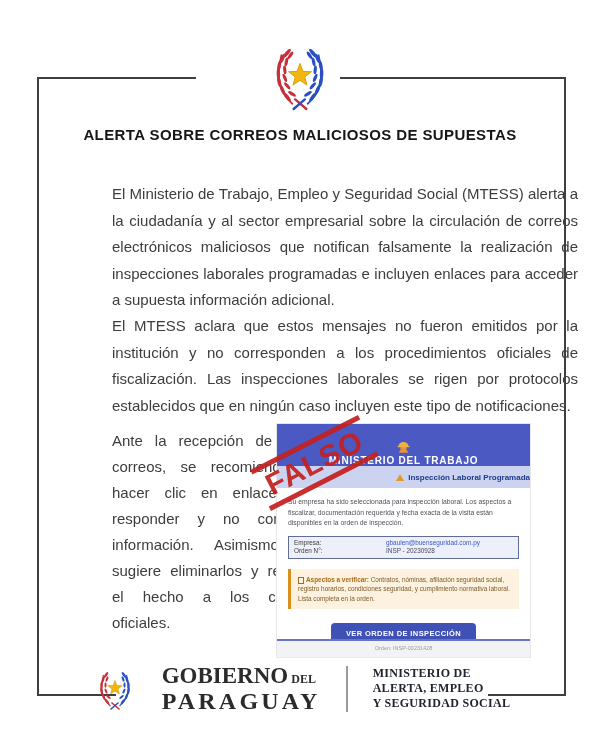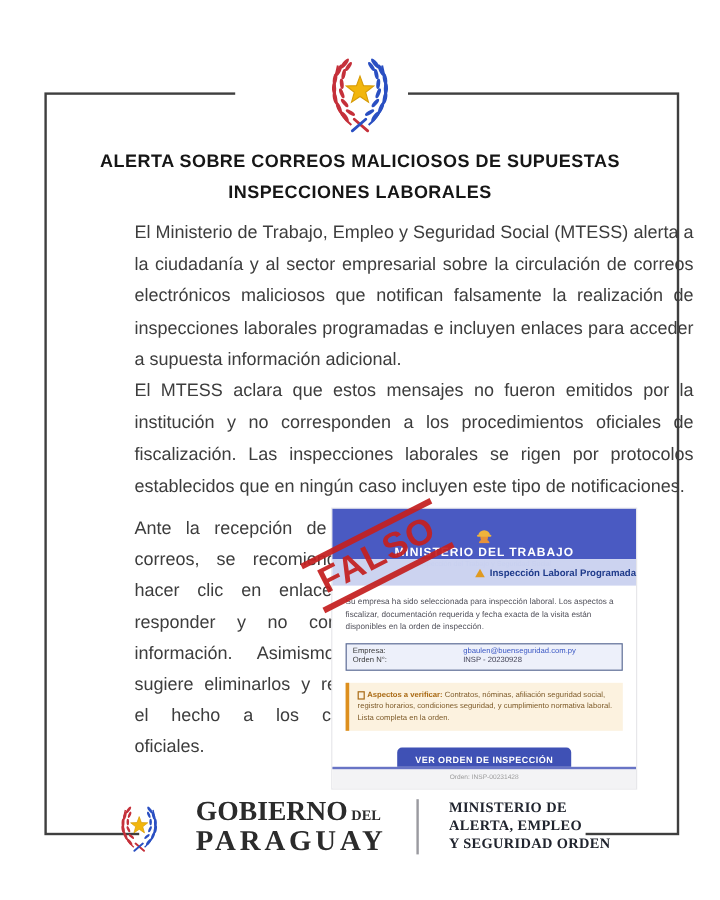--- a/index.html
+++ b/index.html
@@ -118,21 +118,20 @@
       <ellipse cx="62" cy="15" rx="2" ry="5.5" transform="rotate(-34 62 15)"></ellipse>
     </g>
     <path d="M44,70 L58,82" stroke="#c5303a" stroke-width="3" stroke-linecap="round"></path>
     <path d="M56,70 L42,82" stroke="#2a4fc2" stroke-width="3" stroke-linecap="round"></path>
     <polygon points="50,25 53.64,34.98 64.27,35.36 55.90,41.92 58.82,52.14 50,46.2 41.18,52.14 44.10,41.92 35.73,35.36 46.36,34.98" fill="#f2b60d" stroke="#d79c08" stroke-width="1.2"></polygon>
   </svg>
 </div>
 
 <div class="abs doc-title">
   <div>ALERTA SOBRE CORREOS MALICIOSOS DE SUPUESTAS</div>
-  <div>INSPECCIONES LABORALES</div>
 </div>
 
 <div class="abs para para1">El Ministerio de Trabajo, Empleo y Seguridad Social (MTESS) alerta a la ciudadanía y al sector empresarial sobre la circulación de correos electrónicos maliciosos que notifican falsamente la realización de inspecciones laborales programadas e incluyen enlaces para acceder a supuesta información adicional.</div>
 <div class="abs para para2">El MTESS aclara que estos mensajes no fueron emitidos por la institución y no corresponden a los procedimientos oficiales de fiscalización. Las inspecciones laborales se rigen por protocolos establecidos que en ningún caso incluyen este tipo de notificaciones.</div>
 <div class="abs para para3">Ante la recepción de estos correos, se recomienda no hacer clic en enlaces, no responder y no compartir información. Asimismo, se sugiere eliminarlos y reportar el hecho a los canales oficiales.</div>
 
 <div class="abs email-card">
   <div class="email-header">
     <svg class="worker-icon" viewBox="0 0 20 18">
       <path d="M4,18 a6,4.5 0 0 1 12,0 z" fill="#e8923a"></path>
@@ -217,15 +216,15 @@
       <span>GOBIERNO</span><span class="gob-del">DEL</span>
     </div>
     <div class="gob-line2">PARAGUAY</div>
   </div>
 
   <div class="logo-divider"></div>
 
   <div class="ministry">
     <div>MINISTERIO DE</div>
     <div>ALERTA, EMPLEO</div>
-    <div>Y SEGURIDAD ORDEN</div>
+    <div>Y SEGURIDAD SOCIAL</div>
   </div>
 </div>
 
 </body></html>

